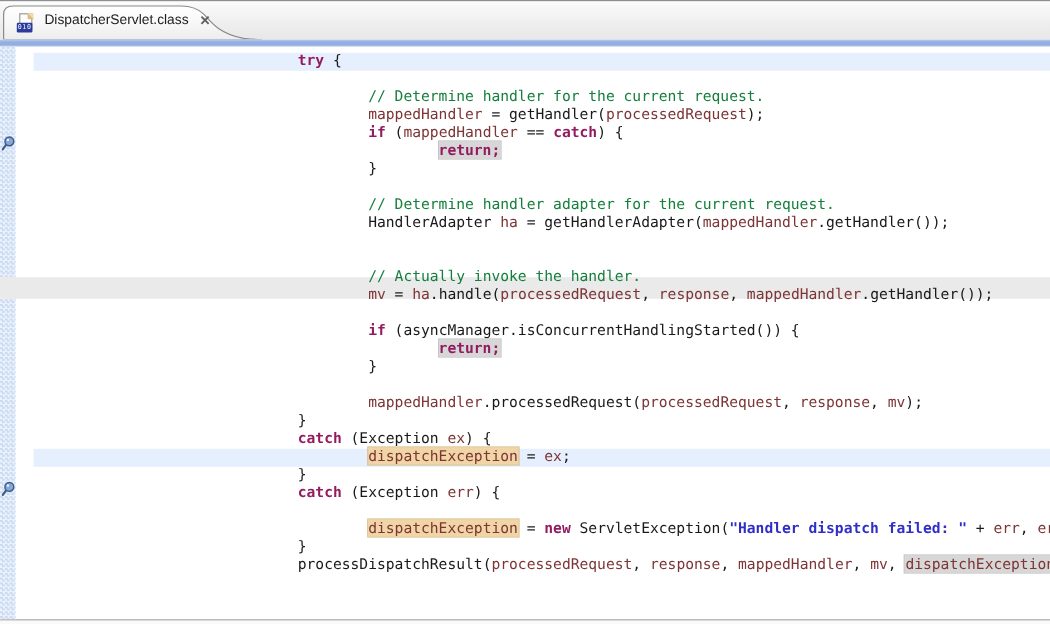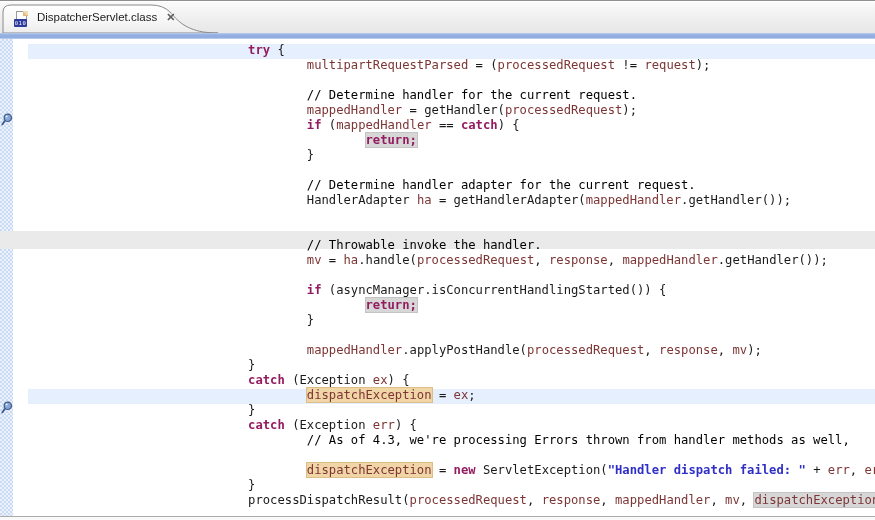--- a/index.html
+++ b/index.html
@@ -38,21 +38,21 @@
          background:repeating-conic-gradient(#C9DAF2 0% 25%,#ECF2FB 0% 50%) 0 0/4px 4px;z-index:1;}
   .grayband{position:absolute;left:0;top:192px;width:875px;height:18px;background:#EAEAEA;z-index:2;}
   .code{position:absolute;left:28px;top:0;width:847px;height:477px;padding-top:5px;
         box-sizing:border-box;z-index:3;}
   .line{height:15px;line-height:13.7px;white-space:pre;tab-size:8;
         font-family:"DejaVu Sans Mono",monospace;font-size:12.2px;padding-left:44px;}
   .line.cur{background:#E5EFFD;}
   .seg.p{color:#1a1a1a;}
   .seg.kw{color:#931C60;font-weight:bold;}
   .seg.v{color:#7D3535;}
-  .seg.c{color:#000000;}
+  .seg.c{color:#15803d;}
   .seg.s{color:#2F2FC8;font-weight:bold;}
   .seg.occ-w{background:#F0D5A6;outline:1px solid #DDBE86;}
   .seg.occ-r{background:#D7D7D7;outline:1px solid #C4C4C4;}
   .gutter-icon{position:absolute;left:1px;width:12px;height:13px;z-index:4;}
 
   
   .bottombar{position:absolute;left:0;top:516px;width:875px;height:4px;background:#FAFAFA;
              border-top:1px solid #ABABAB;box-sizing:border-box;}
 </style>
 </head>
@@ -84,46 +84,44 @@
     </div>
   </div>
 
   <div class="bluebar"></div>
 
   <div class="editor">
     <div class="ruler"></div>
     <div class="grayband"></div>
     <div id="code" class="code">
         <div class="line cur"><span class="seg p">			</span><span class="seg kw">try</span><span class="seg p"> {</span></div>
-        <div class="line"><span class="seg p">				</span><span class="seg v">multipartRequestParsed</span><span class="seg p"> = (</span><span class="seg v">processedRequest</span><span class="seg p"> != </span><span class="seg v">request</span><span class="seg p">);</span></div>
         <div class="line"></div>
         <div class="line"><span class="seg p">				</span><span class="seg c">// Determine handler for the current request.</span></div>
         <div class="line"><span class="seg p">				</span><span class="seg v">mappedHandler</span><span class="seg p"> = getHandler(</span><span class="seg v">processedRequest</span><span class="seg p">);</span></div>
         <div class="line"><span class="seg p">				</span><span class="seg kw">if</span><span class="seg p"> (</span><span class="seg v">mappedHandler</span><span class="seg p"> == </span><span class="seg kw">catch</span><span class="seg p">) {</span></div>
         <div class="line"><span class="seg p">					</span><span class="seg kw occ-r">return;</span></div>
         <div class="line"><span class="seg p">				</span><span class="seg p">}</span></div>
         <div class="line"></div>
         <div class="line"><span class="seg p">				</span><span class="seg c">// Determine handler adapter for the current request.</span></div>
         <div class="line"><span class="seg p">				</span><span class="seg p">HandlerAdapter </span><span class="seg v">ha</span><span class="seg p"> = getHandlerAdapter(</span><span class="seg v">mappedHandler</span><span class="seg p">.getHandler());</span></div>
         <div class="line"></div>
         <div class="line"></div>
-        <div class="line"><span class="seg p">				</span><span class="seg c">// Throwable invoke the handler.</span></div>
+        <div class="line"><span class="seg p">				</span><span class="seg c">// Actually invoke the handler.</span></div>
         <div class="line"><span class="seg p">				</span><span class="seg v">mv</span><span class="seg p"> = </span><span class="seg v">ha</span><span class="seg p">.handle(</span><span class="seg v">processedRequest</span><span class="seg p">, </span><span class="seg v">response</span><span class="seg p">, </span><span class="seg v">mappedHandler</span><span class="seg p">.getHandler());</span></div>
         <div class="line"></div>
         <div class="line"><span class="seg p">				</span><span class="seg kw">if</span><span class="seg p"> (asyncManager.isConcurrentHandlingStarted()) {</span></div>
         <div class="line"><span class="seg p">					</span><span class="seg kw occ-r">return;</span></div>
         <div class="line"><span class="seg p">				</span><span class="seg p">}</span></div>
         <div class="line"></div>
-        <div class="line"><span class="seg p">				</span><span class="seg v">mappedHandler</span><span class="seg p">.applyPostHandle(</span><span class="seg v">processedRequest</span><span class="seg p">, </span><span class="seg v">response</span><span class="seg p">, </span><span class="seg v">mv</span><span class="seg p">);</span></div>
+        <div class="line"><span class="seg p">				</span><span class="seg v">mappedHandler</span><span class="seg p">.processedRequest(</span><span class="seg v">processedRequest</span><span class="seg p">, </span><span class="seg v">response</span><span class="seg p">, </span><span class="seg v">mv</span><span class="seg p">);</span></div>
         <div class="line"><span class="seg p">			</span><span class="seg p">}</span></div>
         <div class="line"><span class="seg p">			</span><span class="seg kw">catch</span><span class="seg p"> (Exception </span><span class="seg v">ex</span><span class="seg p">) {</span></div>
         <div class="line cur"><span class="seg p">				</span><span class="seg v occ-w">dispatchException</span><span class="seg p"> = </span><span class="seg v">ex</span><span class="seg p">;</span></div>
         <div class="line"><span class="seg p">			</span><span class="seg p">}</span></div>
         <div class="line"><span class="seg p">			</span><span class="seg kw">catch</span><span class="seg p"> (Exception </span><span class="seg v">err</span><span class="seg p">) {</span></div>
-        <div class="line"><span class="seg p">				</span><span class="seg c">// As of 4.3, we're processing Errors thrown from handler methods as well,</span></div>
         <div class="line"><span class="seg p">				</span></div>
         <div class="line"><span class="seg p">				</span><span class="seg v occ-w">dispatchException</span><span class="seg p"> = </span><span class="seg kw">new</span><span class="seg p"> ServletException(</span><span class="seg s">"Handler dispatch failed: "</span><span class="seg p"> + </span><span class="seg v">err</span><span class="seg p">, </span><span class="seg v">err</span><span class="seg p">);</span></div>
         <div class="line"><span class="seg p">			</span><span class="seg p">}</span></div>
         <div class="line"><span class="seg p">			</span><span class="seg p">processDispatchResult(</span><span class="seg v">processedRequest</span><span class="seg p">, </span><span class="seg v">response</span><span class="seg p">, </span><span class="seg v">mappedHandler</span><span class="seg p">, </span><span class="seg v">mv</span><span class="seg p">, </span><span class="seg v occ-r">dispatchException</span><span class="seg p">);</span></div>
       </div>
     <div id="gutter-icons">
         <svg class="gutter-icon" viewBox="0 0 12 13" style="top: 74px;">
       <line x1="3.8" y1="8" x2="1.3" y2="11.4" stroke="#3D5C8C" stroke-width="1.8" stroke-linecap="round"></line>
       <circle cx="6.8" cy="4.8" r="3.7" fill="#86A7D4" stroke="#3D5C8C" stroke-width="1.2"></circle>
       <circle cx="5.6" cy="3.6" r="1" fill="rgba(255,255,255,0.85)"></circle>

